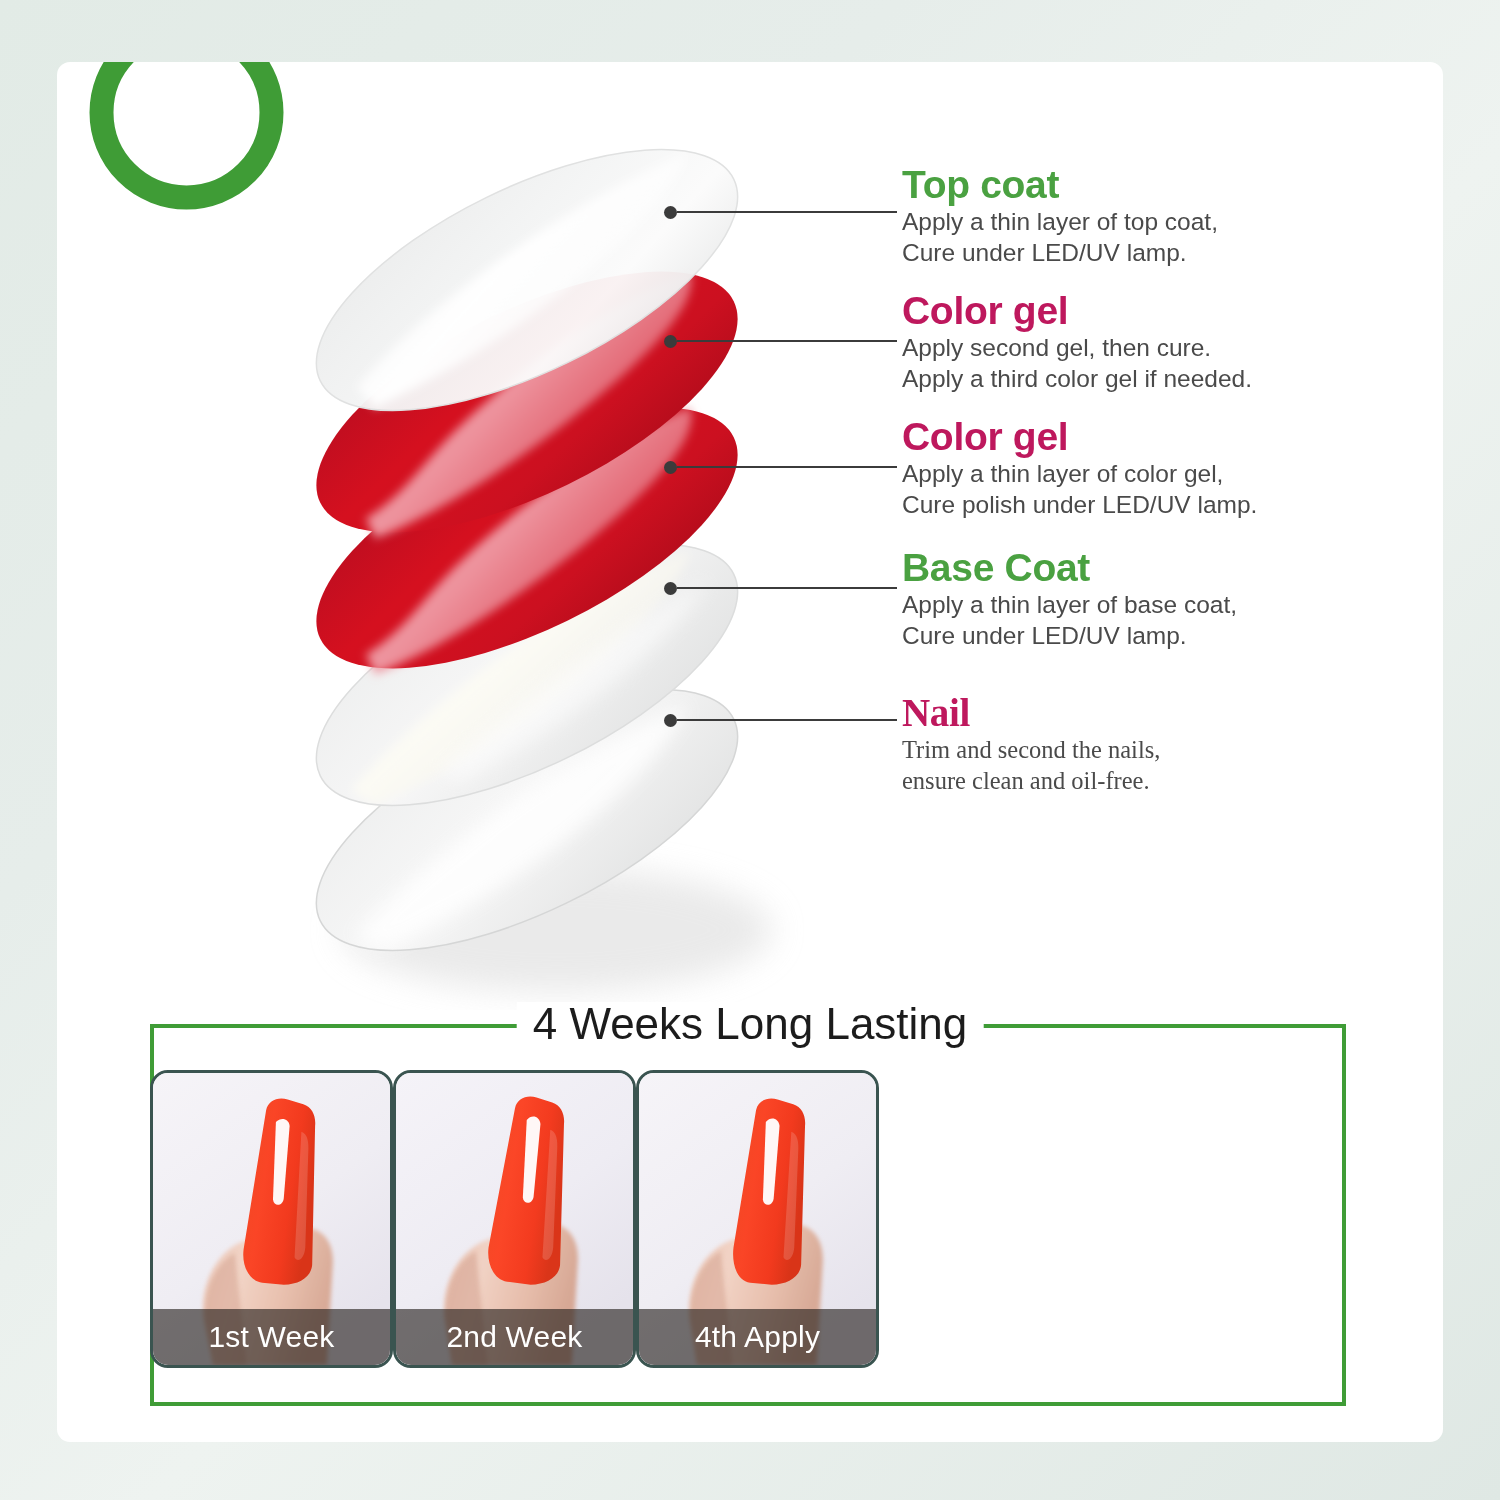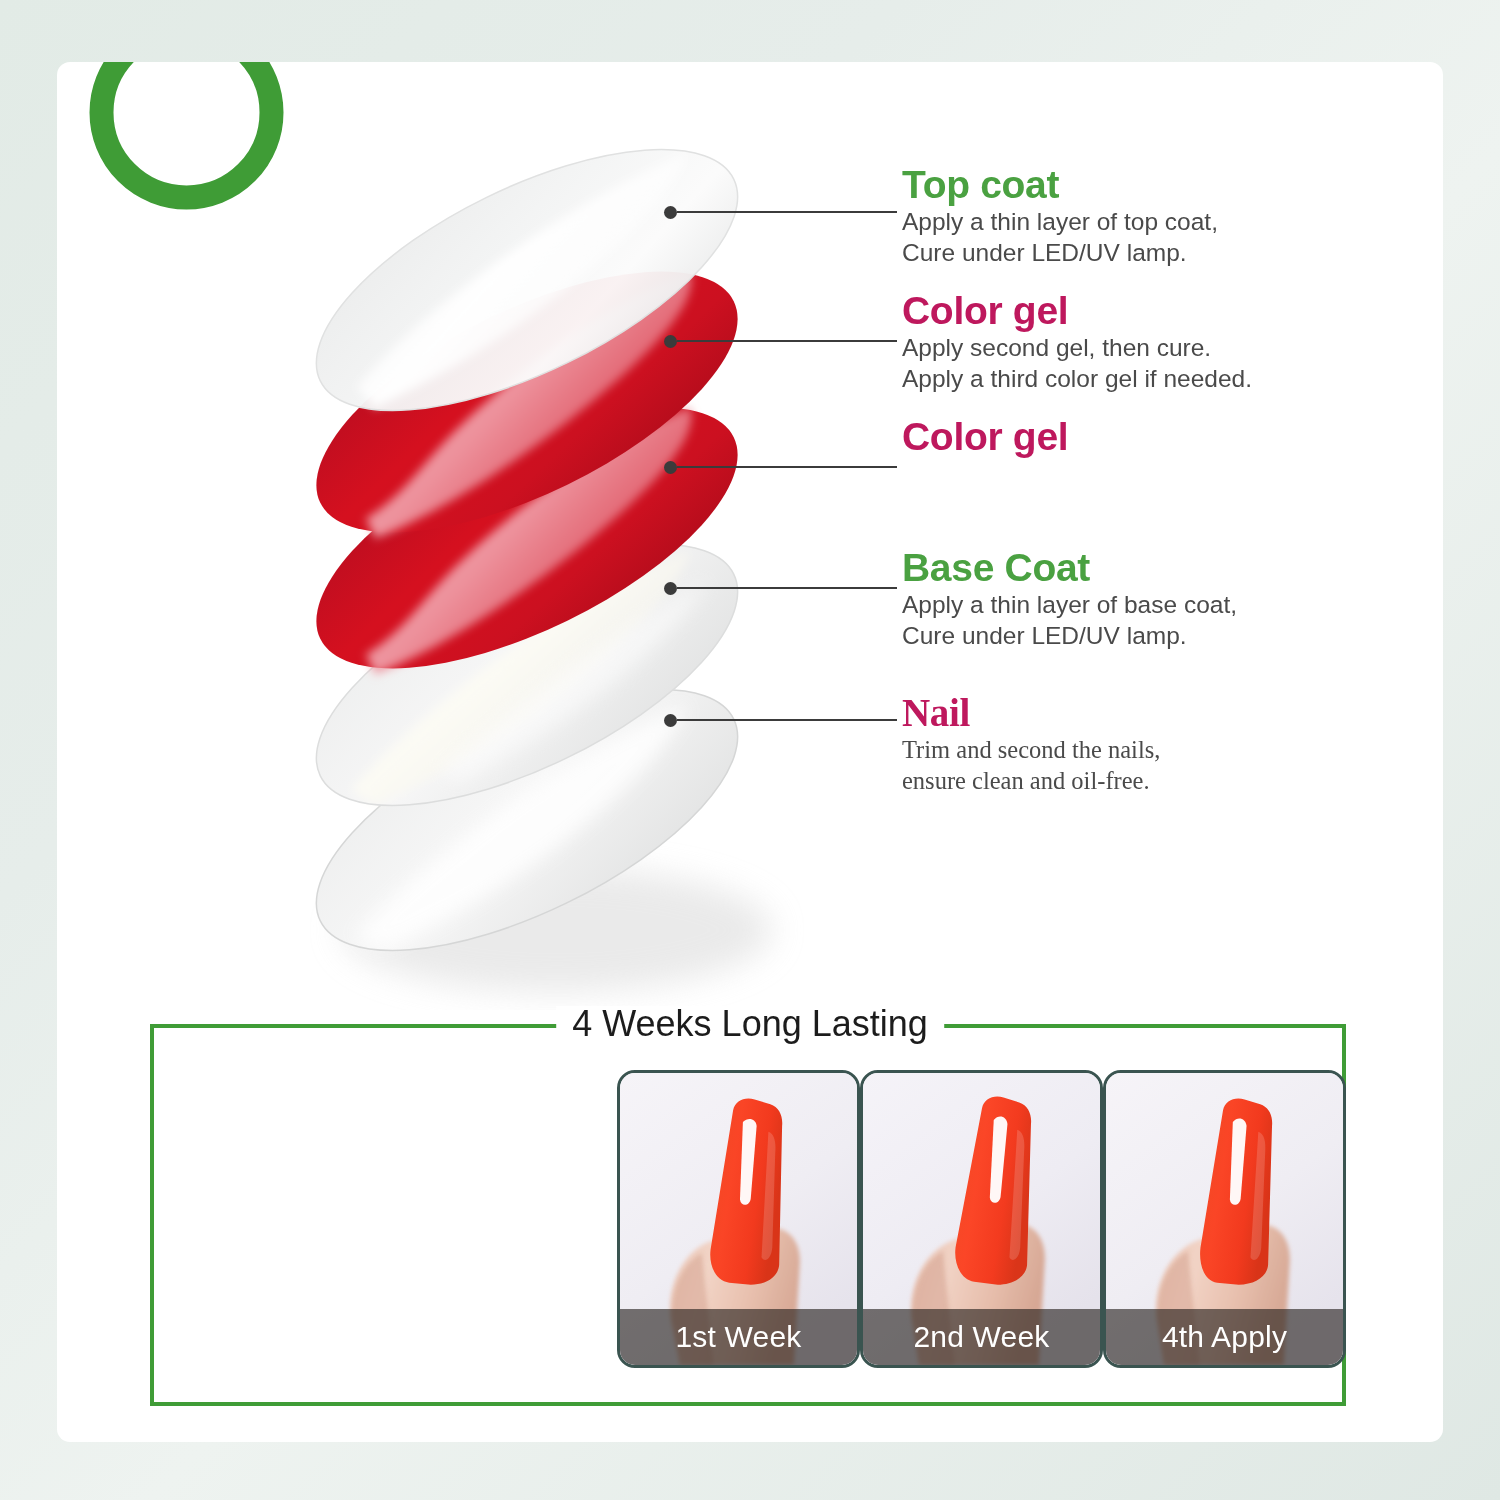--- a/index.html
+++ b/index.html
@@ -99,36 +99,36 @@
     border: 4px solid #3f9c36;
     background: transparent;
   }
   #weeks-title {
     position: absolute;
     left: 50%;
     top: 962px;
     transform: translate(-50%, -50%);
     background: #ffffff;
     padding: 0 16px;
-    font-size: 36px;
+    font-size: 44px;
     font-weight: 400;
     color: #1c1c1c;
     white-space: nowrap;
     line-height: 1;
     z-index: 4;
   }
 
   #weeks-row {
     position: absolute;
     left: 93px;
     top: 1008px;
     width: 1196px;
     height: 300px;
     display: flex;
-    justify-content: flex-end;
+    justify-content: flex-start;
     align-items: flex-start;
   }
 
   .week-card {
     position: relative;
     width: 243px;
     height: 298px;
     border: 3px solid #3a5450;
     border-radius: 18px;
     overflow: hidden;
@@ -275,20 +275,24 @@
   <div class="label-block" style="left:845px; top:229px;">
     <div class="label-title">Color gel</div>
     <div class="label-desc">
       <span>Apply second gel, then cure.</span><br>
       <span>Apply a third color gel if needed.</span>
     </div>
   </div>
 
   <div class="label-block" style="left:845px; top:355px;">
     <div class="label-title">Color gel</div>
+    <div class="label-desc">
+      <span>Apply a thin layer of color gel,</span><br>
+      <span>Cure polish under LED/UV lamp.</span>
+    </div>
   </div>
 
   <div class="label-block" style="left:845px; top:486px;">
     <div class="label-title green">Base Coat</div>
     <div class="label-desc">
       <span>Apply a thin layer of base coat,</span><br>
       <span>Cure under LED/UV lamp.</span>
     </div>
   </div>
 

